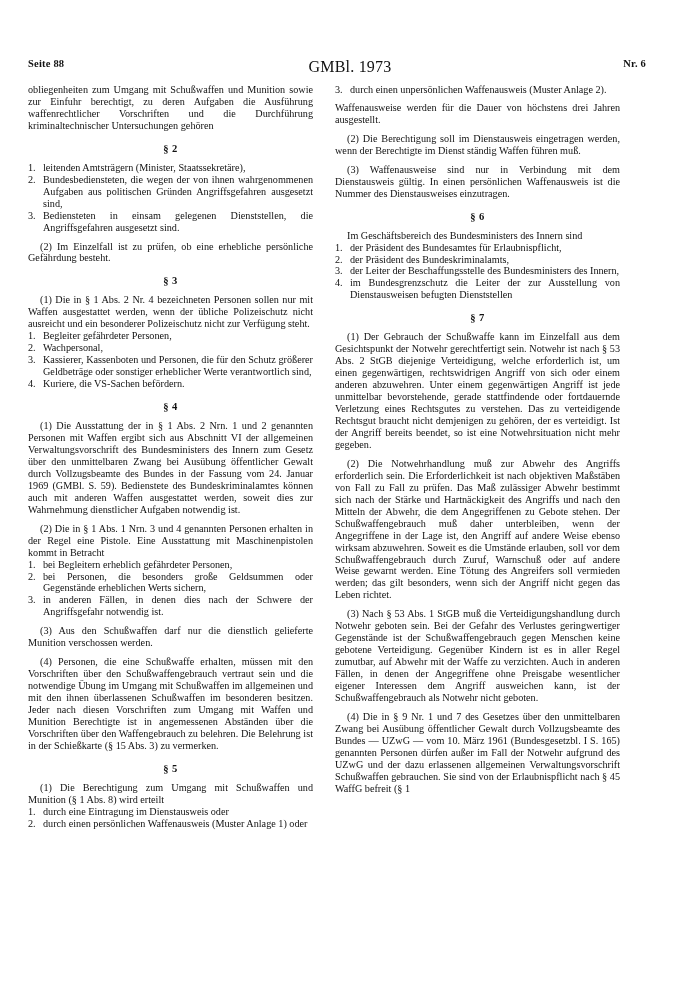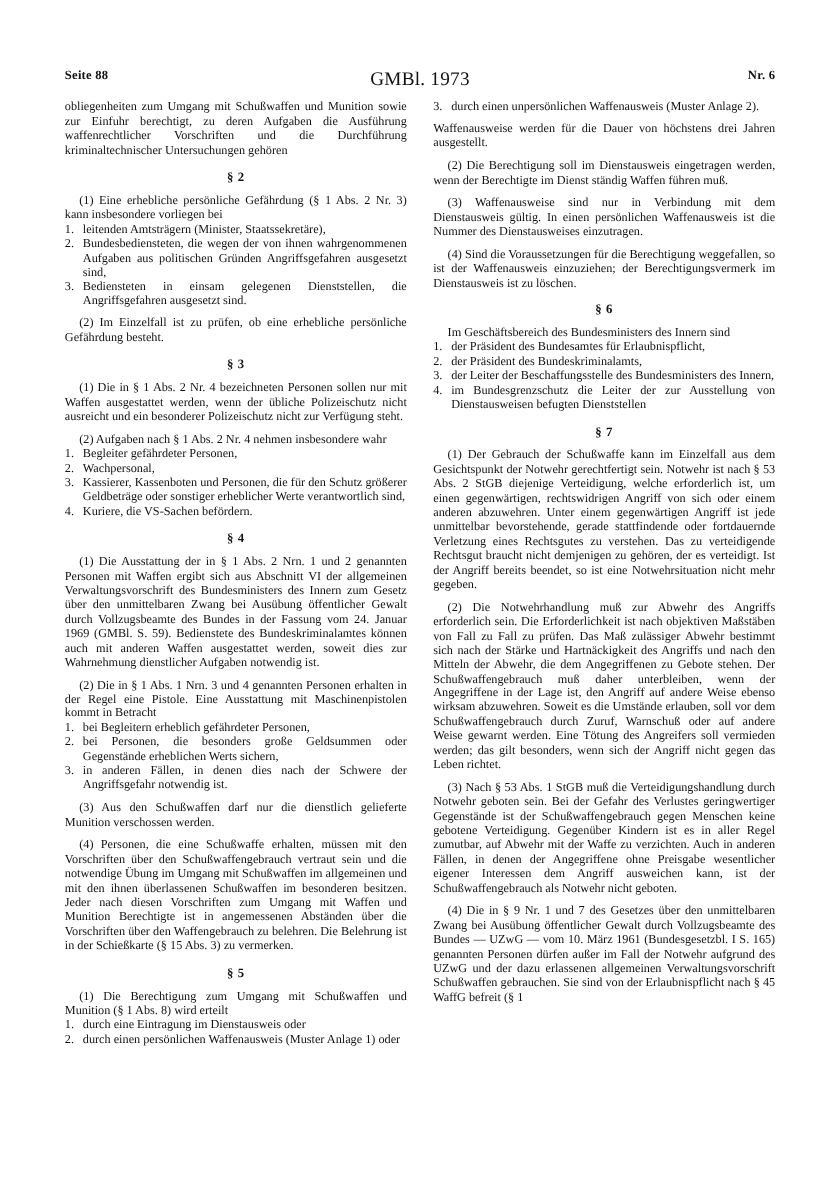--- a/index.html
+++ b/index.html
@@ -14,21 +14,21 @@
     color: #111111;
     position: relative;
     overflow: hidden;
   }
   .page {
     position: absolute;
     left: 0; top: 0;
     width: 700px;
     height: 990px;
     box-sizing: border-box;
-    padding: 58px 54px 20px 54px;
+    padding: 58px 54px 20px 28px;
   }
   
   .runhead {
     display: flex;
     align-items: baseline;
     justify-content: space-between;
     font-size: 10.5px;
     font-weight: bold;
     letter-spacing: 0.2px;
     height: 14px;
@@ -120,40 +120,38 @@
     <div class="center">GMBl. 1973</div>
   </div>
 
   <div class="columns">
 
     <div class="col">
 
       <p class="para">obliegenheiten zum Umgang mit Schußwaffen und Munition sowie zur Einfuhr berechtigt, zu deren Aufgaben die Ausführung waffenrechtlicher Vorschriften und die Durchführung kriminaltechnischer Untersuchungen gehören</p>
 
       <div class="sect">§ 2</div>
-      <p class="para indent">(1) Eine erhebliche persönliche Gefährdung (§ 1 Abs. 2 Nr. 3) kann insbesondere vorliegen bei</p>
       <ol class="numlist">
         <li>
           <span class="num">1.</span>
           <span>leitenden Amtsträgern (Minister, Staatssekretäre),</span>
         </li>
         <li>
           <span class="num">2.</span>
           <span>Bundesbediensteten, die wegen der von ihnen wahrgenommenen Aufgaben aus politischen Gründen Angriffsgefahren ausgesetzt sind,</span>
         </li>
         <li>
           <span class="num">3.</span>
           <span>Bediensteten in einsam gelegenen Dienststellen, die Angriffsgefahren ausgesetzt sind.</span>
         </li>
       </ol>
       <p class="para indent gap">(2) Im Einzelfall ist zu prüfen, ob eine erhebliche persönliche Gefährdung besteht.</p>
 
       <div class="sect">§ 3</div>
       <p class="para indent">(1) Die in § 1 Abs. 2 Nr. 4 bezeichneten Personen sollen nur mit Waffen ausgestattet werden, wenn der übliche Polizeischutz nicht ausreicht und ein besonderer Polizeischutz nicht zur Verfügung steht.</p>
-      <p class="para indent gap">(2) Aufgaben nach § 1 Abs. 2 Nr. 4 nehmen insbesondere wahr</p>
       <ol class="numlist">
         <li>
           <span class="num">1.</span>
           <span>Begleiter gefährdeter Personen,</span>
         </li>
         <li>
           <span class="num">2.</span>
           <span>Wachpersonal,</span>
         </li>
         <li>
@@ -205,21 +203,20 @@
 
       <ol class="numlist">
         <li>
           <span class="num">3.</span>
           <span>durch einen unpersönlichen Waffenausweis (Muster Anlage 2).</span>
         </li>
       </ol>
       <p class="para after-list">Waffenausweise werden für die Dauer von höchstens drei Jahren ausgestellt.</p>
       <p class="para indent gap">(2) Die Berechtigung soll im Dienstausweis eingetragen werden, wenn der Berechtigte im Dienst ständig Waffen führen muß.</p>
       <p class="para indent gap">(3) Waffenausweise sind nur in Verbindung mit dem Dienstausweis gültig. In einen persönlichen Waffenausweis ist die Nummer des Dienstausweises einzutragen.</p>
-      <p class="para indent gap">(4) Sind die Voraussetzungen für die Berechtigung weggefallen, so ist der Waffenausweis einzuziehen; der Berechtigungsvermerk im Dienstausweis ist zu löschen.</p>
 
       <div class="sect">§ 6</div>
       <p class="para indent">Im Geschäftsbereich des Bundesministers des Innern sind</p>
       <ol class="numlist">
         <li>
           <span class="num">1.</span>
           <span>der Präsident des Bundesamtes für Erlaubnispflicht,</span>
         </li>
         <li>
           <span class="num">2.</span>

